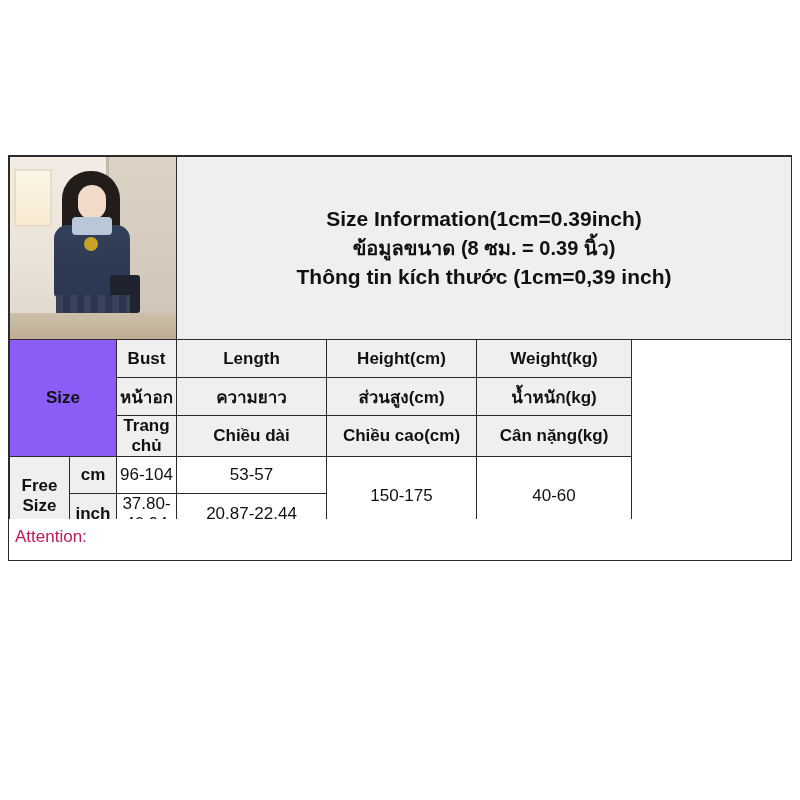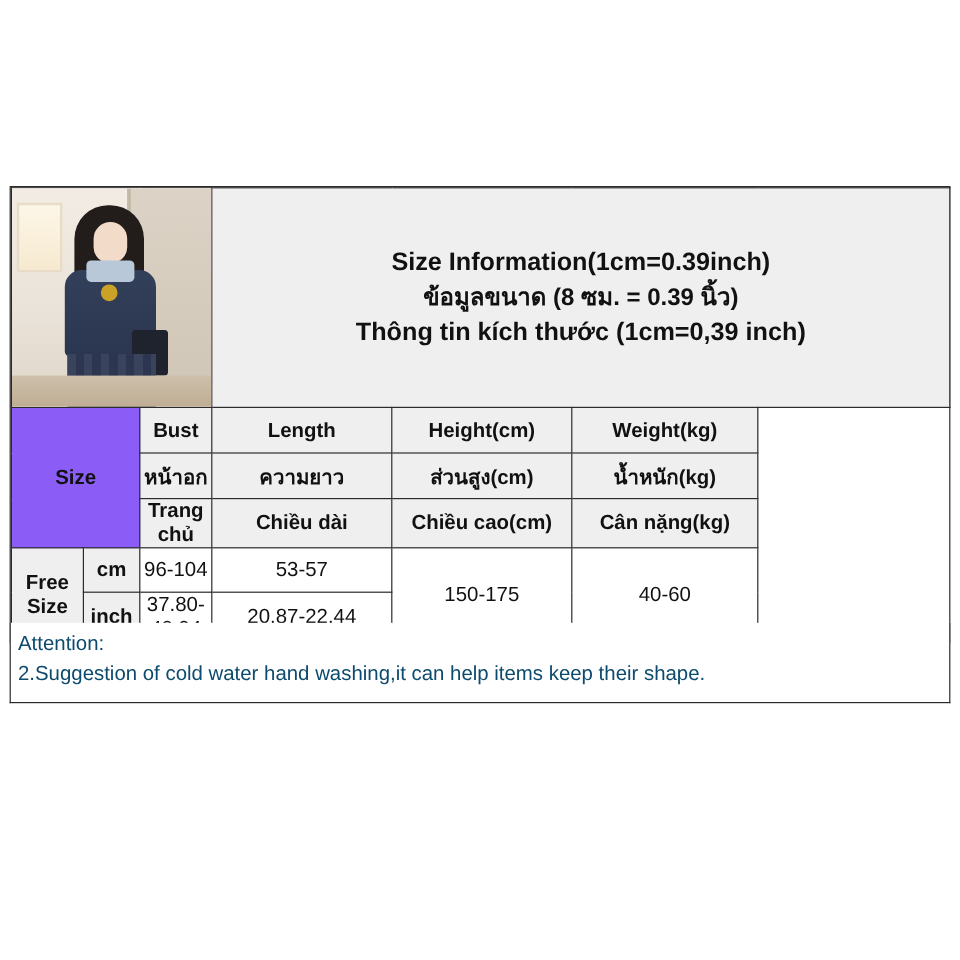--- a/index.html
+++ b/index.html
@@ -176,21 +176,21 @@
     left: 8px;
     top: 519px;
     width: 784px;
     box-sizing: border-box;
     border: 1px solid #2b2b2b;
     border-top: none;
     background: #ffffff;
     padding: 6px 6px 10px 6px;
     font-size: 17px;
     line-height: 1.42;
-    color: #0c4a6e;
+    color: #be185d;
   }
   .attention .line { margin: 0 0 1px 0; }
 </style>
 </head>
 <body>
 
 <div class="page">
 
   <div class="chart">
     <table class="sizechart">
@@ -270,16 +270,15 @@
         <td class="val">37.80-40.94</td>
         <td class="val">20.87-22.44</td>
 
       </tr>
     </tbody>
       </table>
   </div>
 
   <div class="attention">
     <div class="line">Attention:</div>
-    <div class="line">2.Suggestion of cold water hand washing,it can help items keep their shape.</div>
   </div>
 
 </div>
 
 </body></html>

